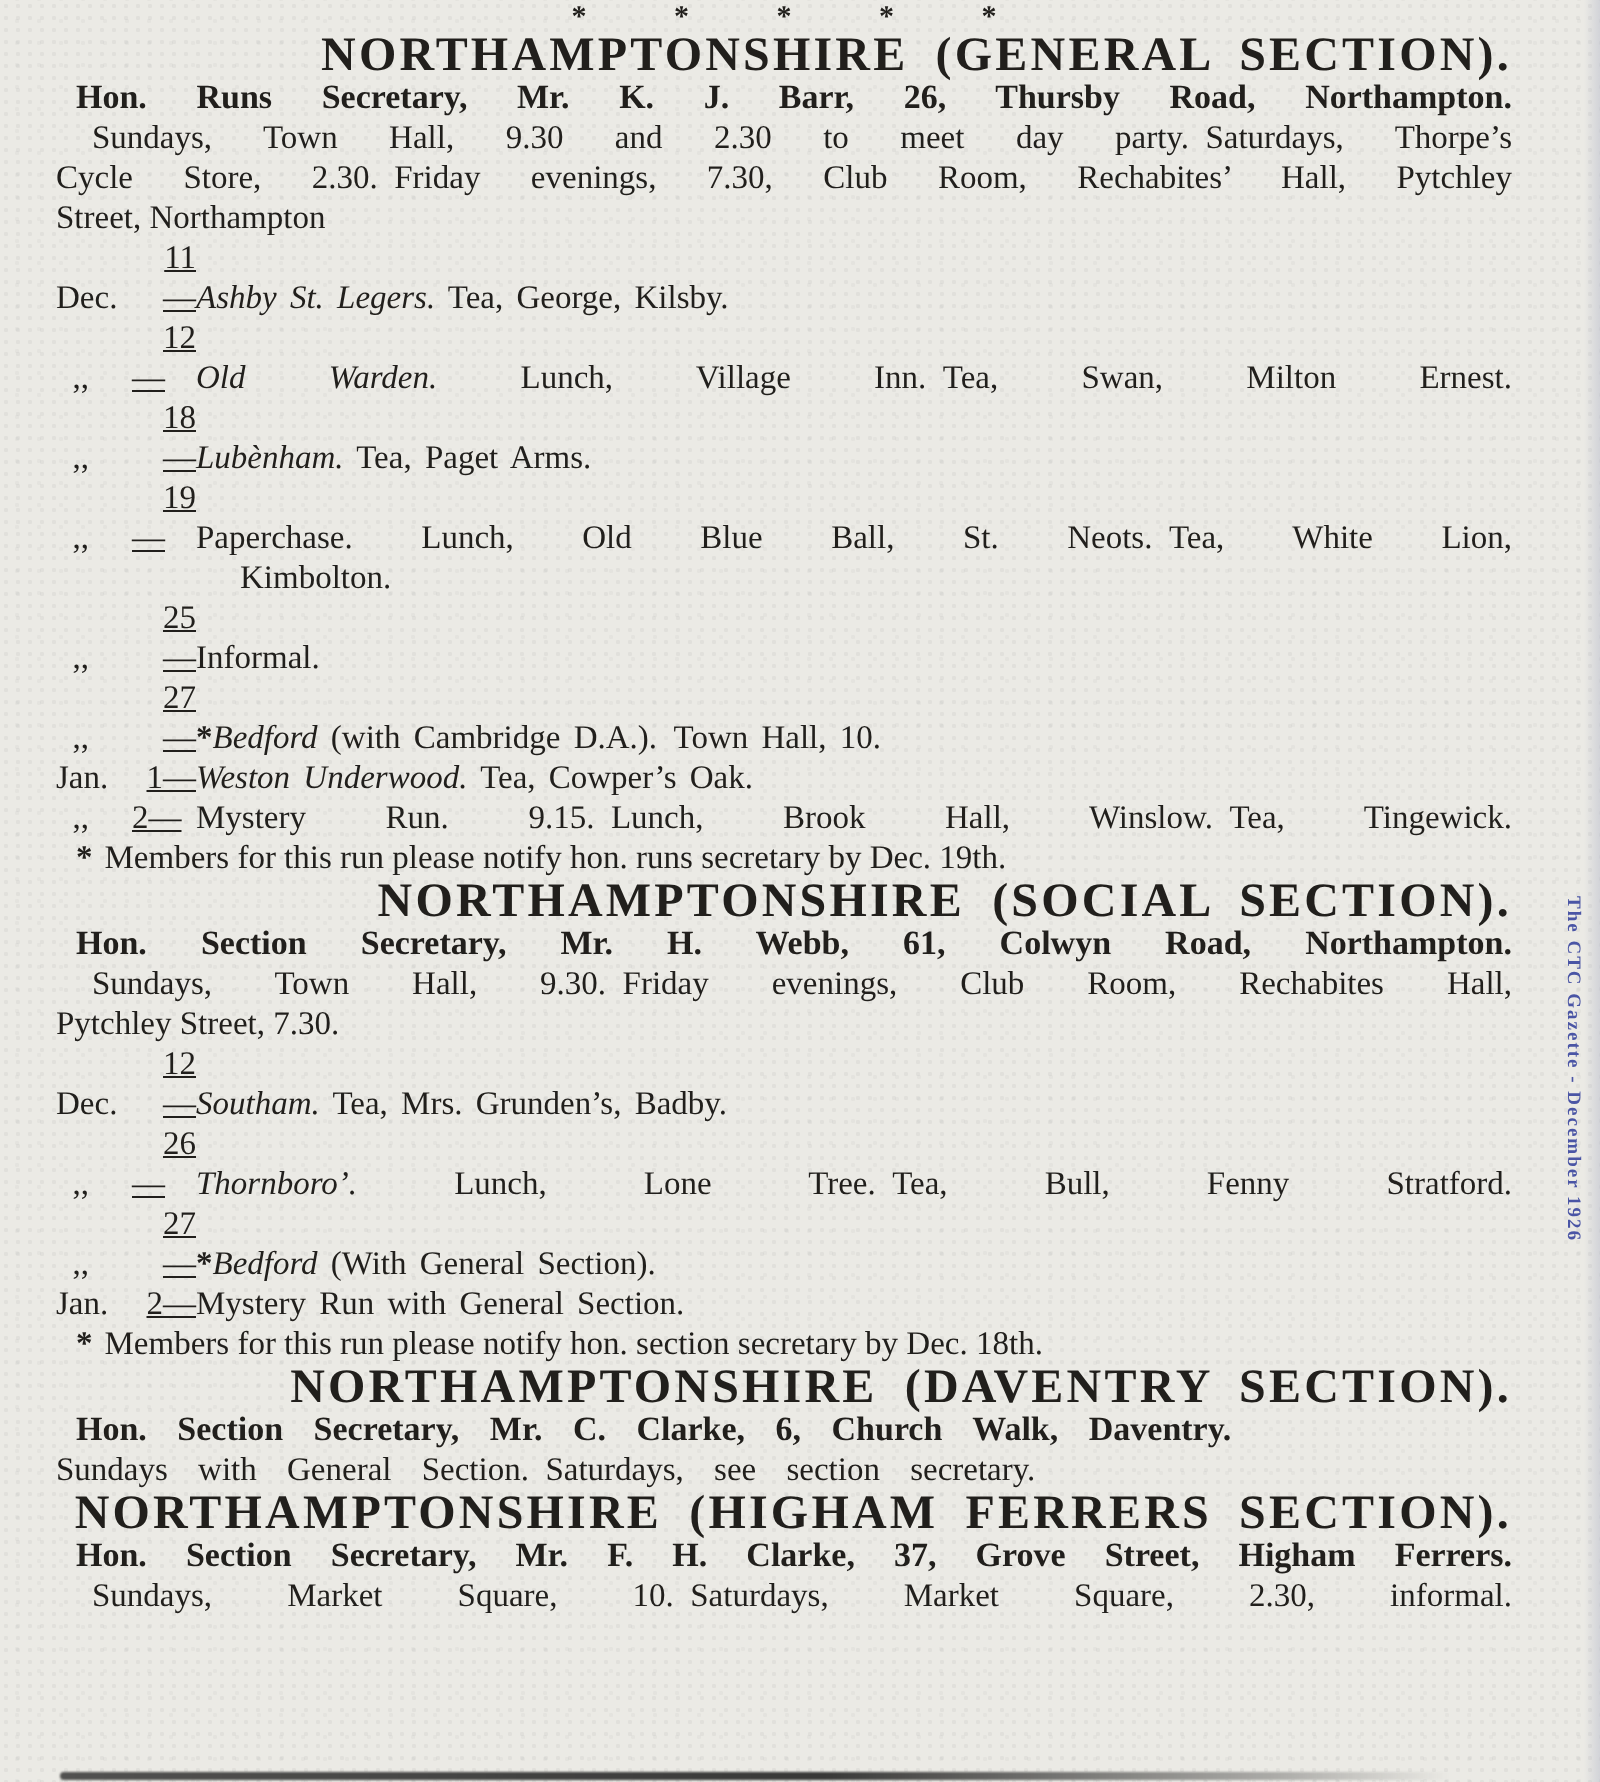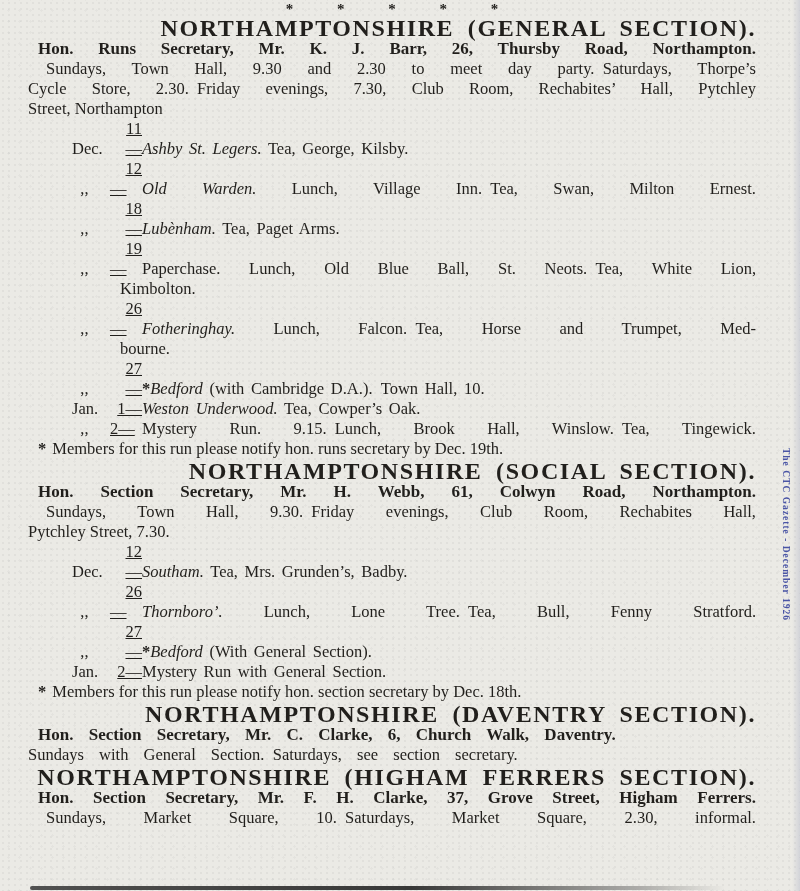--- a/index.html
+++ b/index.html
@@ -33,21 +33,21 @@
     margin:2px 0 0; letter-spacing:1.6px; word-spacing:6px;
   }
   .sec { font-weight:bold; margin:0; padding-left:10px; font-size:17px; line-height:20px; }
   .jlast { text-align:justify; text-align-last:justify; }
   .iline { line-height:20px; }
   .ind { text-indent:18px; }
   .wsp { word-spacing:11px; }
   .entry { margin:0; line-height:20px; word-spacing:2.5px; }
   .entry.j { text-align:justify; text-align-last:justify; }
   .entry .cont { display:block; padding-left:92px; text-align:left; text-align-last:left; }
-  .mo { display:inline-block; width:38px;margin-left:44px; }
+  .mo { display:inline-block; width:38px; }
   .num { display:inline-block; width:32px; text-align:right;text-decoration:underline; }
   .star { font-weight:bold; }
   .dest.i { font-style:italic; }
   .fnote { margin:0; padding-left:10px; }
   .fstar { font-weight:bold; padding-right:6px; }
   .side-note {
     position:absolute; top:448px; right:4px;
     writing-mode:vertical-rl;
     font-size:9.5px; font-weight:bold; letter-spacing:1px;
     color:#4a55a5;
@@ -77,21 +77,21 @@
     <div>
       <div class="iline jlast ind">Sundays, Town Hall, 9.30 and 2.30 to meet day party. Saturdays, Thorpe’s</div>
       <div class="iline jlast">Cycle Store, 2.30. Friday evenings, 7.30, Club Room, Rechabites’ Hall, Pytchley</div>
       <div class="iline">Street, Northampton</div>
     </div>
     <div>
       <p class="entry"><span class="mo">Dec.</span><span class="num">11—</span><span class="star"></span><span class="dest i">Ashby St. Legers.</span> <span class="rest">Tea, George, Kilsby.</span></p>
       <p class="entry j"><span class="mo"> ,,</span><span class="num">12—</span><span class="star"></span><span class="dest i">Old Warden.</span> <span class="rest">Lunch, Village Inn. Tea, Swan, Milton Ernest.</span></p>
       <p class="entry"><span class="mo"> ,,</span><span class="num">18—</span><span class="star"></span><span class="dest i">Lubènham.</span> <span class="rest">Tea, Paget Arms.</span></p>
       <p class="entry j"><span class="mo"> ,,</span><span class="num">19—</span><span class="star"></span><span class="dest">Paperchase.</span> <span class="rest">Lunch, Old Blue Ball, St. Neots. Tea, White Lion,</span><span class="cont">Kimbolton.</span></p>
-      <p class="entry j"><span class="mo"> ,,</span><span class="num">26—</span><span class="star"></span><span class="dest i">Fotheringhay.</span> <span class="rest">Lunch, Falcon. Tea, Horse and Trumpet, Med-</span><span class="cont">bourne.</span></p>
+      <p class="entry"><span class="mo"> ,,</span><span class="num">25—</span><span class="star"></span><span class="dest">Informal.</span> <span class="rest"></span></p>
       <p class="entry"><span class="mo"> ,,</span><span class="num">27—</span><span class="star">*</span><span class="dest i">Bedford</span> <span class="rest">(with Cambridge D.A.). Town Hall, 10.</span></p>
       <p class="entry"><span class="mo">Jan.</span><span class="num">1—</span><span class="star"></span><span class="dest i">Weston Underwood.</span> <span class="rest">Tea, Cowper’s Oak.</span></p>
       <p class="entry j"><span class="mo"> ,,</span><span class="num">2—</span><span class="star"></span><span class="dest">Mystery Run.</span> <span class="rest">9.15. Lunch, Brook Hall, Winslow. Tea, Tingewick.</span></p>
     </div>
     <p class="fnote"><span class="fstar">*</span><span>Members for this run please notify hon. runs secretary by Dec. 19th.</span></p>
   </section>
 
   <section>
     <h2 class="stitle">NORTHAMPTONSHIRE (SOCIAL SECTION).</h2>
     <p class="sec jlast">Hon. Section Secretary, Mr. H. Webb, 61, Colwyn Road, Northampton.</p>

